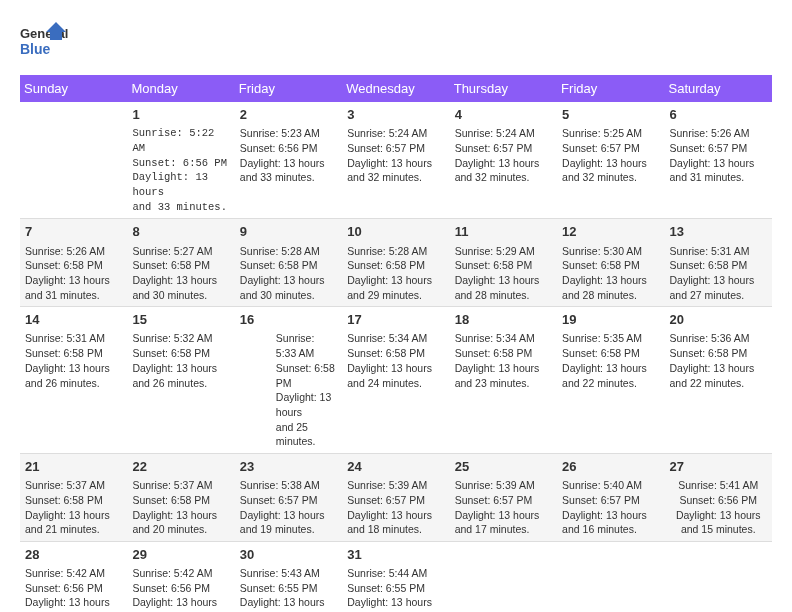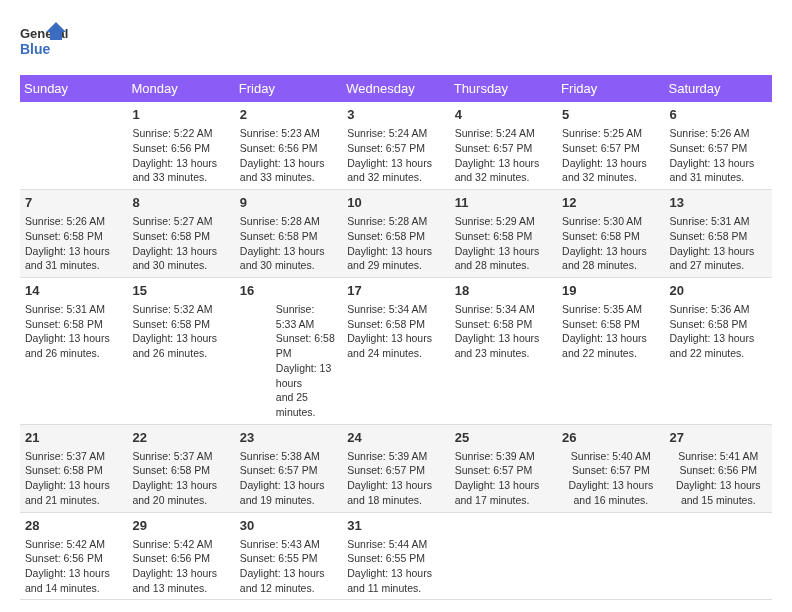--- a/index.html
+++ b/index.html
@@ -102,21 +102,21 @@
         <th>Thursday</th>
         <th>Friday</th>
         <th>Saturday</th>
       </tr>
   </thead>
   <tbody id="calendar-body">
       <tr>
         <td></td>
         <td>
           <span class="day-num">1</span>
-          <div class="cell-info" style="white-space: pre-line;">Sunrise: 5:22 AM
+          <div class="cell-info" style="white-space: pre-line; font-family: Liberation Mono, monospace;">Sunrise: 5:22 AM
 Sunset: 6:56 PM
 Daylight: 13 hours
 and 33 minutes.</div>
         </td>
         <td>
           <span class="day-num">2</span>
           <div class="cell-info" style="white-space: pre-line;">Sunrise: 5:23 AM
 Sunset: 6:56 PM
 Daylight: 13 hours
 and 33 minutes.</div>
@@ -283,21 +283,21 @@
         </td>
         <td>
           <span class="day-num">25</span>
           <div class="cell-info" style="white-space: pre-line;">Sunrise: 5:39 AM
 Sunset: 6:57 PM
 Daylight: 13 hours
 and 17 minutes.</div>
         </td>
         <td>
           <span class="day-num">26</span>
-          <div class="cell-info" style="white-space: pre-line; text-align: center;">Sunrise: 5:40 AM
+          <div class="cell-info" style="white-space: pre-line;">Sunrise: 5:40 AM
 Sunset: 6:57 PM
 Daylight: 13 hours
 and 16 minutes.</div>
         </td>
         <td>
           <span class="day-num">27</span>
           <div class="cell-info" style="white-space: pre-line; text-align: center;">Sunrise: 5:41 AM
 Sunset: 6:56 PM
 Daylight: 13 hours
 and 15 minutes.</div>

